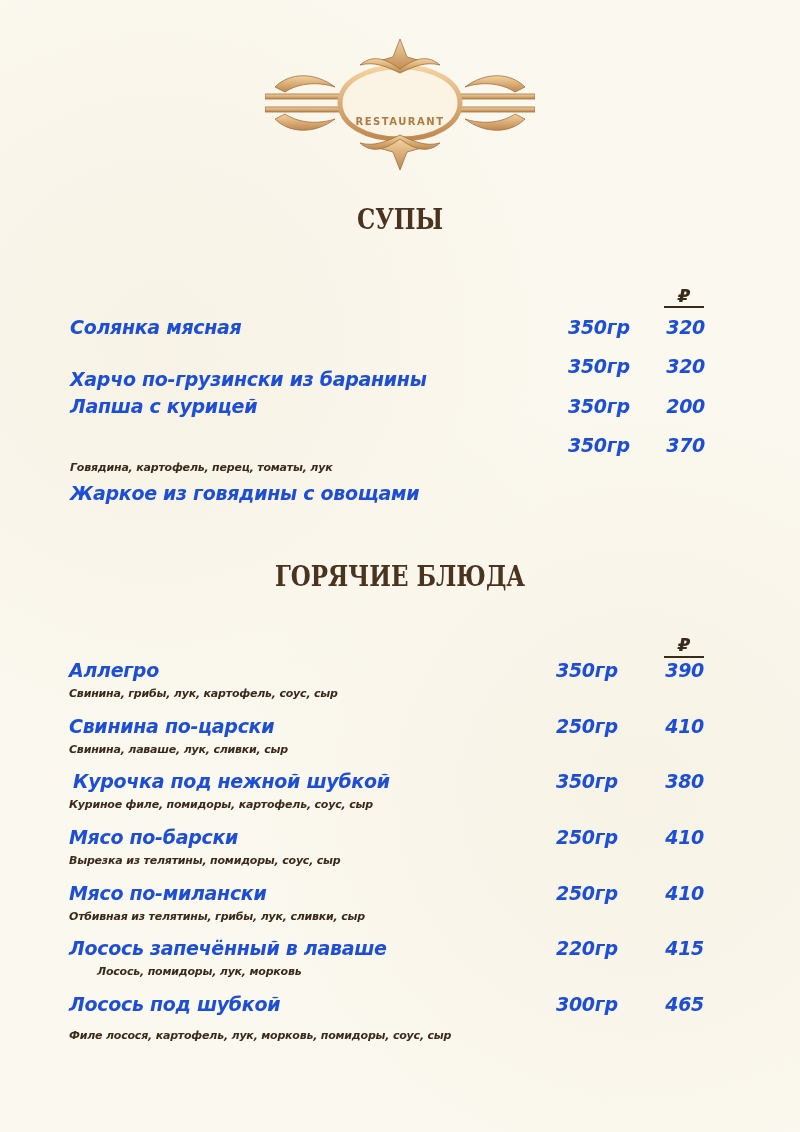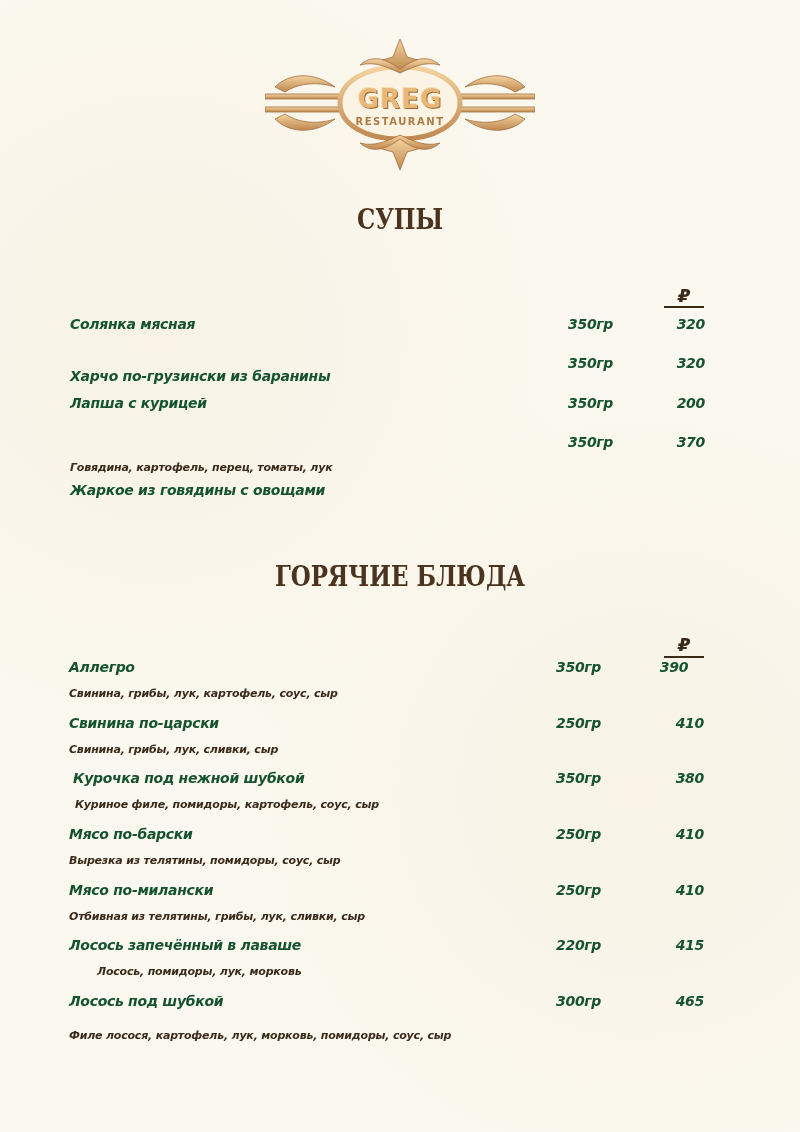--- a/index.html
+++ b/index.html
@@ -32,21 +32,21 @@
     transform: scaleX(0.82);
   }
   .ruble {
     position: absolute; width: 40px; text-align: center;
     font-family: "DejaVu Sans", sans-serif; font-weight: bold; font-style: italic;
     font-size: 18px; color: #3a2a1a;
   }
   .ruble-line { position: absolute; height: 1.5px; background: #3a2a1a; width: 40px; }
   .item-name, .item-weight, .item-price {
     position: absolute; font-family: "DejaVu Sans", sans-serif; font-style: italic;
-    font-weight: bold; font-size: 14px; color: #14532d; white-space: nowrap;
+    font-weight: bold; font-size: 19px; color: #1d4ed8; white-space: nowrap;
     letter-spacing: -0.3px;
   }
   .item-price { text-align: right; width: 60px; }
   .item-desc {
     position: absolute; font-family: "DejaVu Sans", sans-serif; font-style: italic;
     font-weight: bold; font-size: 11px; color: #3a2a1a; white-space: nowrap;
     letter-spacing: -0.2px;
   }
 </style>
 </head>
@@ -72,21 +72,20 @@
     <path d="M260 82 C 245 97, 220 97, 200 82 C 215 87, 235 87, 250 77 Z" fill="url(#g)" stroke="#a0703f" stroke-width="0.8"></path>
 
     <path d="M135 30 C 170 30, 195 45, 195 66 C 195 87, 170 102, 135 102 C 100 102, 75 87, 75 66 C 75 45, 100 30, 135 30 Z" fill="#fbf4e4" stroke="url(#g)" stroke-width="5"></path>
 
     <path d="M135 2 L 142 20 L 160 25 L 142 30 L 135 34 L 128 30 L 110 25 L 128 20 Z" fill="url(#g)" stroke="#a0703f" stroke-width="0.8"></path>
     <path d="M95 28 C 110 15, 125 25, 135 32 C 145 25, 160 15, 175 28 C 160 24, 148 30, 135 36 C 122 30, 110 24, 95 28 Z" fill="url(#g)" stroke="#a0703f" stroke-width="0.8"></path>
 
     <path d="M135 133 L 142 115 L 160 110 L 142 105 L 135 101 L 128 105 L 110 110 L 128 115 Z" fill="url(#g)" stroke="#a0703f" stroke-width="0.8"></path>
     <path d="M95 106 C 110 119, 125 109, 135 102 C 145 109, 160 119, 175 106 C 160 110, 148 104, 135 98 C 122 104, 110 110, 95 106 Z" fill="url(#g)" stroke="#a0703f" stroke-width="0.8"></path>
   </svg>
-  <div class="logo-text-main">GREG</div>
   <div class="logo-text-sub">RESTAURANT</div>
 </div>
 
 <div class="section-title" style="top:203px;">СУПЫ</div>
 
 <div class="ruble" style="left:664px; top:285px;">₽</div>
 <div class="ruble-line" style="left:664px; top:306px;"></div>
 
 <div>
   <div class="item-name" style="left:70px; top:316px;">Солянка мясная</div>
@@ -111,34 +110,34 @@
 </div>
 
 <div class="section-title" style="top:560px;">ГОРЯЧИЕ БЛЮДА</div>
 
 <div class="ruble" style="left:664px; top:634px;">₽</div>
 <div class="ruble-line" style="left:664px; top:656px;"></div>
 
 <div>
   <div class="item-name" style="left:69px; top:659px;">Аллегро</div>
   <div class="item-weight" style="left:556px; top:659px;">350гр</div>
-  <div class="item-price" style="left:644px; top:659px;text-align:center;">390</div>
+  <div class="item-price" style="left:644px; top:659px;">390</div>
   <div class="item-desc" style="left:69px; top:687px;">Свинина, грибы, лук, картофель, соус, сыр</div>
 </div>
 <div>
   <div class="item-name" style="left:69px; top:715px;">Свинина по-царски</div>
   <div class="item-weight" style="left:556px; top:715px;">250гр</div>
   <div class="item-price" style="left:644px; top:715px;">410</div>
-  <div class="item-desc" style="left:69px; top:743px;">Свинина, грибы, лук, сливки, сыр</div>
+  <div class="item-desc" style="left:69px; top:743px;">Свинина, лаваше, лук, сливки, сыр</div>
 </div>
 <div>
   <div class="item-name" style="left:73px; top:770px;">Курочка под нежной шубкой</div>
   <div class="item-weight" style="left:556px; top:770px;">350гр</div>
   <div class="item-price" style="left:644px; top:770px;">380</div>
-  <div class="item-desc" style="left:75px; top:798px;">Куриное филе, помидоры, картофель, соус, сыр</div>
+  <div class="item-desc" style="left:69px; top:798px;">Куриное филе, помидоры, картофель, соус, сыр</div>
 </div>
 <div>
   <div class="item-name" style="left:69px; top:826px;">Мясо по-барски</div>
   <div class="item-weight" style="left:556px; top:826px;">250гр</div>
   <div class="item-price" style="left:644px; top:826px;">410</div>
   <div class="item-desc" style="left:69px; top:854px;">Вырезка из телятины, помидоры, соус, сыр</div>
 </div>
 <div>
   <div class="item-name" style="left:69px; top:882px;">Мясо по-милански</div>
   <div class="item-weight" style="left:556px; top:882px;">250гр</div>

